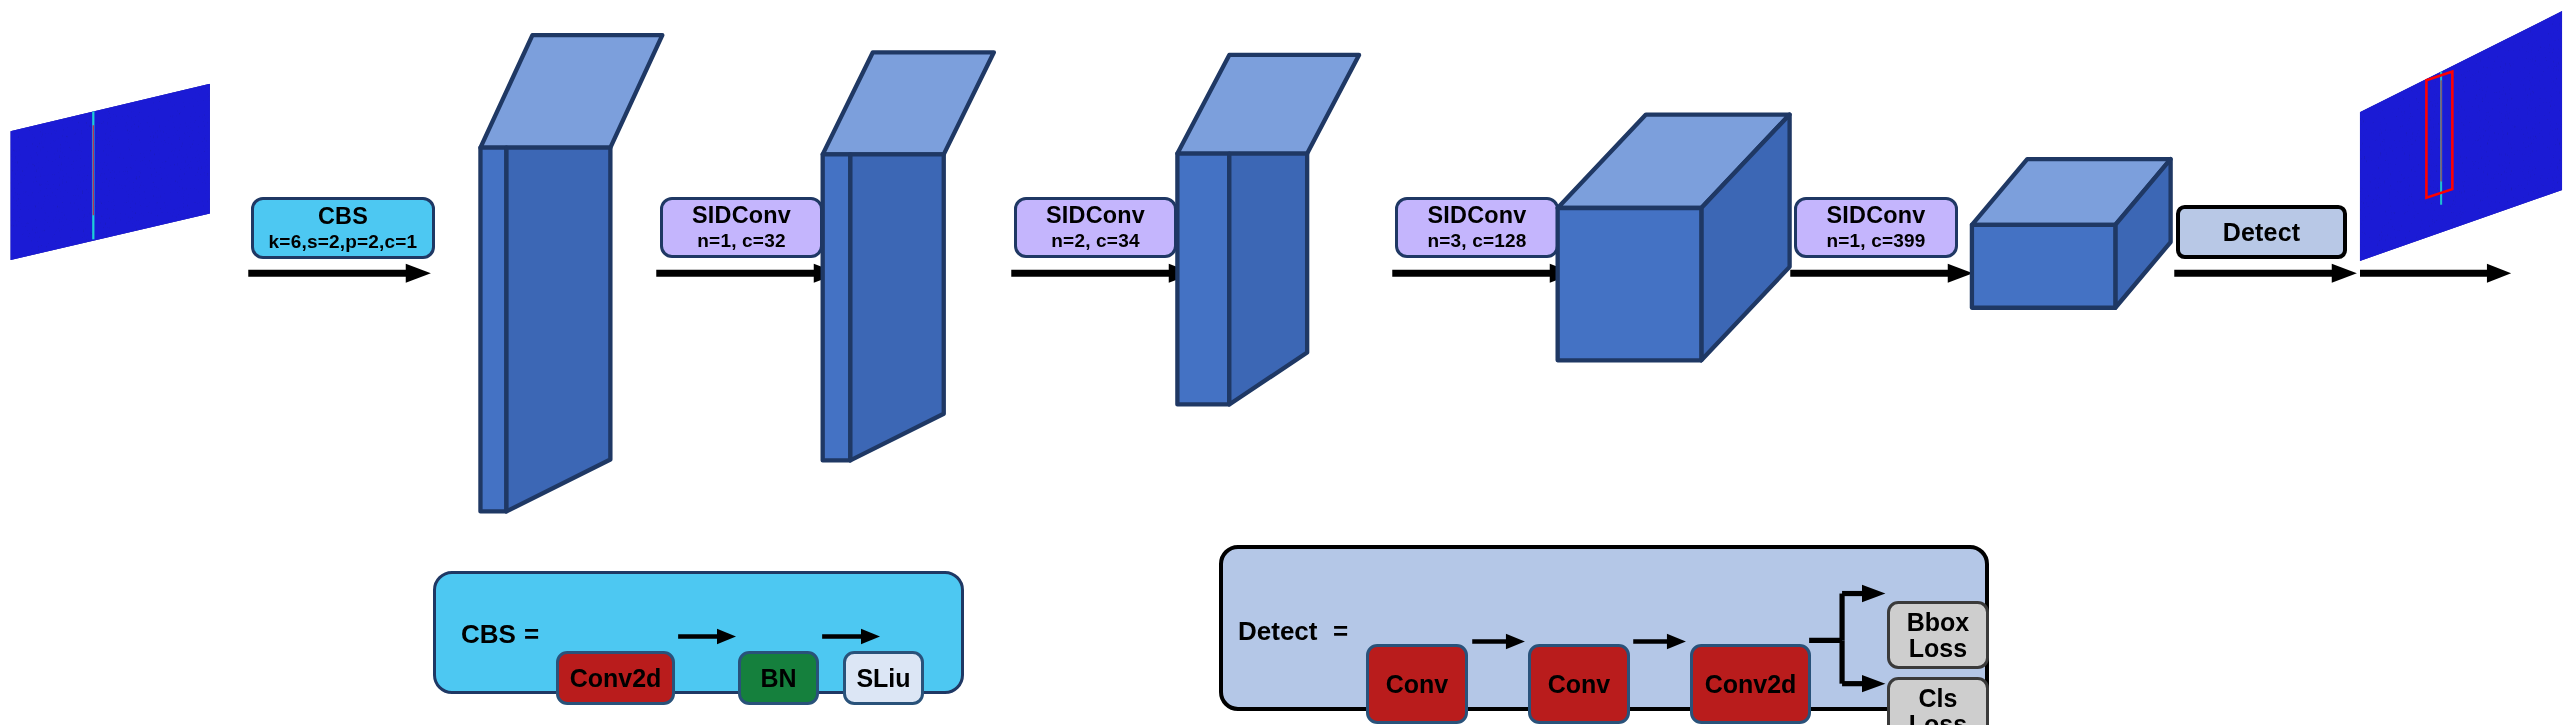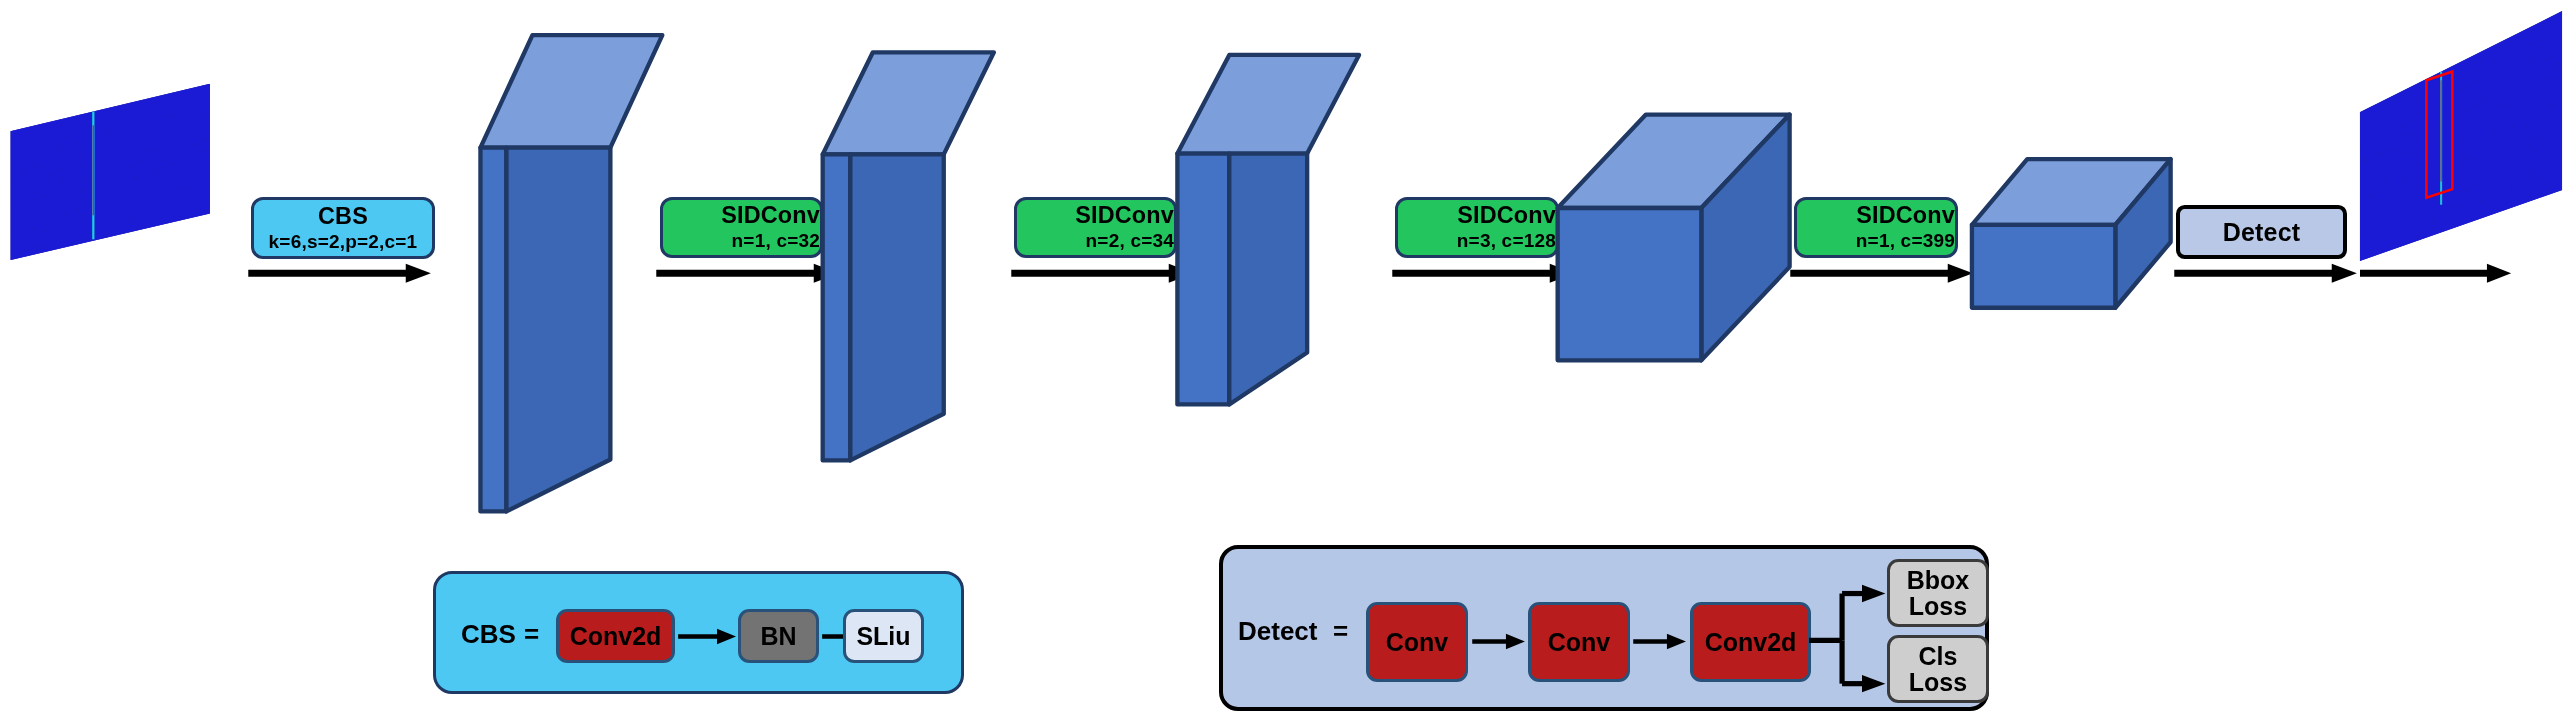--- a/index.html
+++ b/index.html
@@ -21,21 +21,21 @@
     border-radius:12px;
     display:flex;flex-direction:column;
     align-items:center;justify-content:center;
     text-align:center;
     color:#000;
     line-height:1.08;
   }
   .pill .t1{font-weight:bold;font-size:23.4px;letter-spacing:0.2px;}
   .pill .t2{font-weight:bold;font-size:19px;margin-top:2.6px;letter-spacing:0.2px;}
   .pill.cbs{background:#4DC8F2;}
-  .pill.sid{background:#22c55e;align-items:flex-end;}
+  .pill.sid{background:#c4b5fd;}
   .pill.detect{background:#B8C8E6;border-color:#000000;border-width:4.3px;border-radius:8.7px;}
   .pill.detect .t1{font-size:25px;}
 
   
   .arrow{position:absolute;}
 
   
   .panel{
     position:absolute;box-sizing:border-box;
     border-radius:19px;
@@ -45,24 +45,24 @@
   .panel-label{
     position:absolute;font-weight:bold;color:#000;font-size:26px;
     white-space:nowrap;
   }
   .eq{position:absolute;font-weight:bold;color:#000;font-size:26px;}
   .mini{
     position:absolute;box-sizing:border-box;
     border:3.5px solid #29527A;border-radius:11.3px;
     display:flex;align-items:center;justify-content:center;
     font-weight:bold;font-size:25px;color:#000;text-align:center;
-    line-height:1.05;flex-direction:column;
+    line-height:1.05;flex-direction:column;margin-top:42px;
   }
   .mini.peach{background:#b91c1c;}
-  .mini.green{background:#737373;}
+  .mini.green{background:#15803d;}
   .mini.blue{background:#DCE6F5;}
   .mini.gray{background:#CECECE;border-color:#3A3A3A;}
 </style>
 </head>
 <body>
 
 <div id="stage">
 
   <div class="spec-wrap" style="left:0px;top:42px;">
     <svg class="spec-svg" width="235" height="221" viewBox="0 0 272 255">

